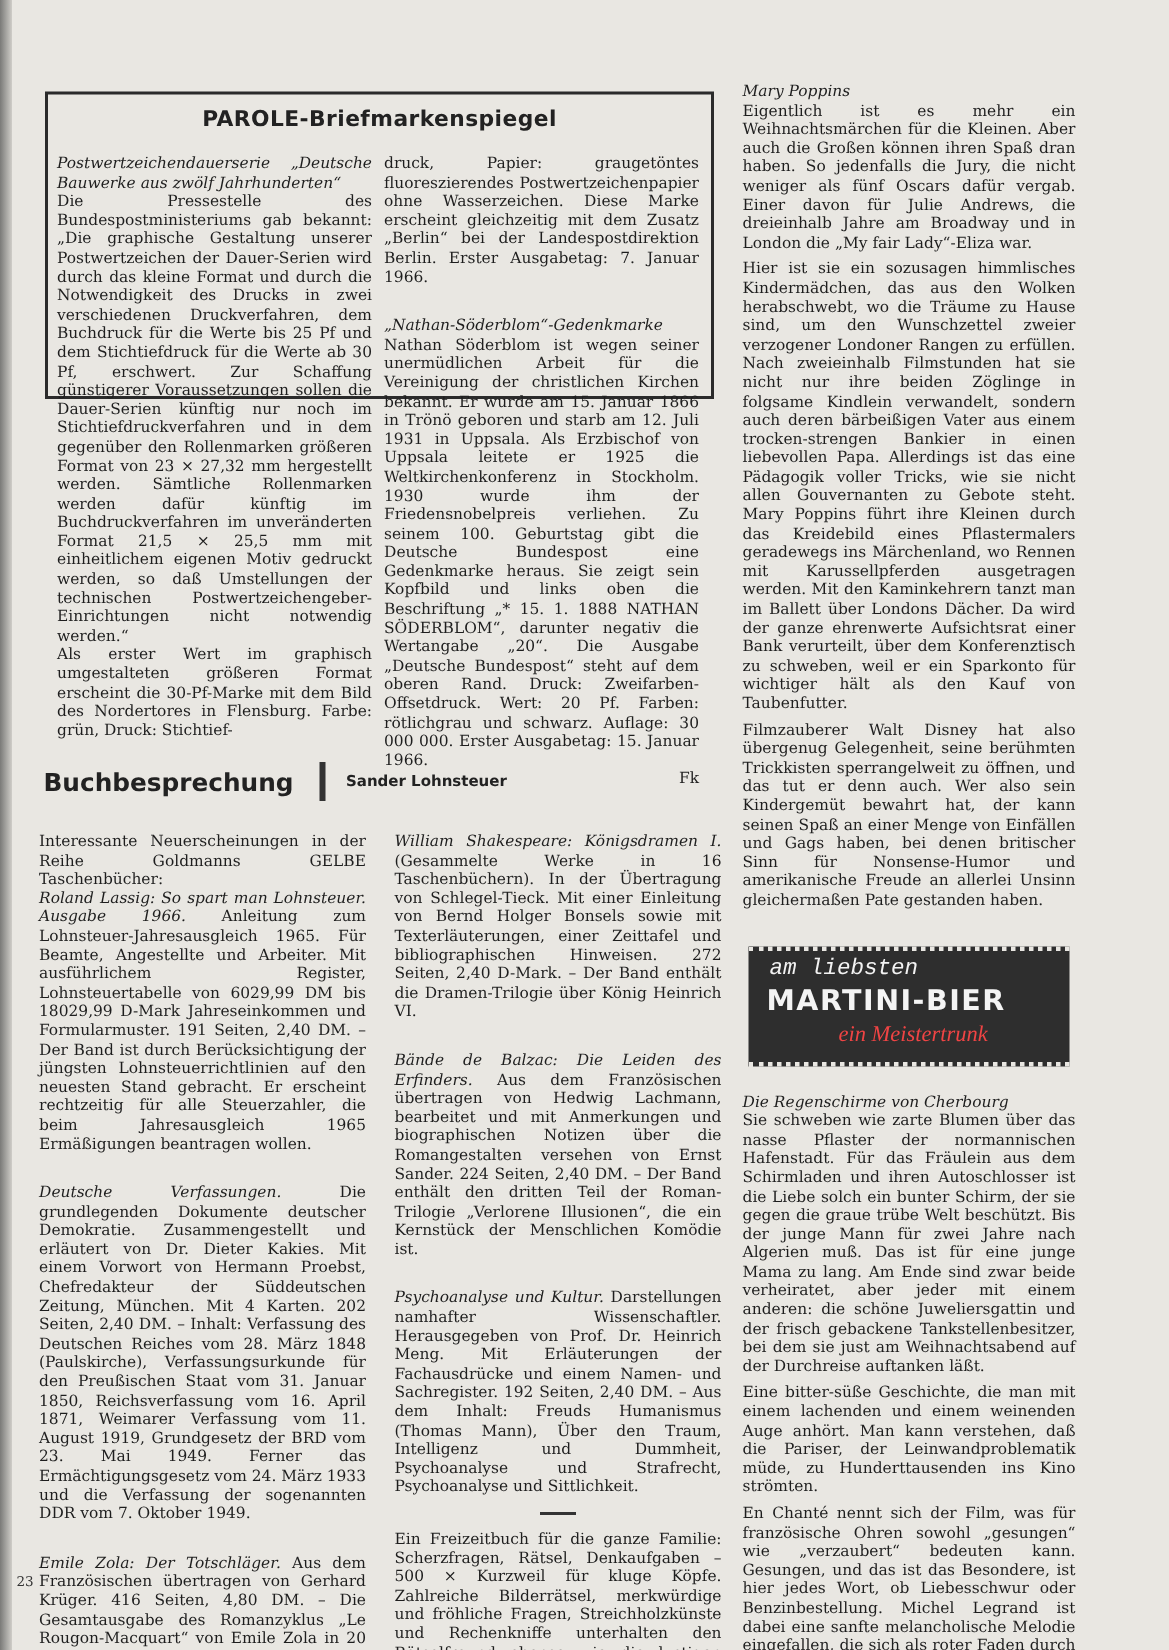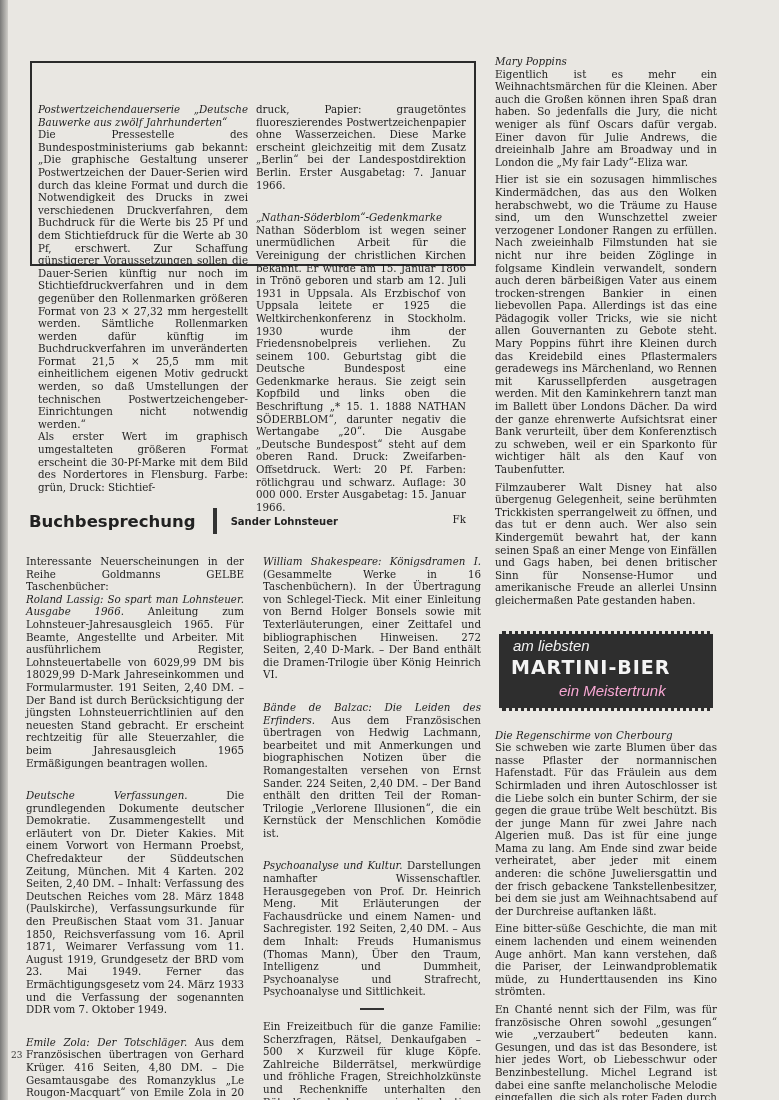--- a/index.html
+++ b/index.html
@@ -24,31 +24,32 @@
   .bb-sub{font-family:"DejaVu Sans","Liberation Sans",sans-serif;font-weight:bold;font-size:10px;color:#222;}
   .bcol{position:absolute;top:555px;width:218px;}
   .bcol.l{left:26px;} .bcol.r{left:263px;}
   .rule{width:24px;height:2px;background:#333;margin:10px auto 10px auto;}
   
   .film{position:absolute;left:495px;top:55px;width:222px;}
   .film-title{font-family:"DejaVu Sans","Liberation Sans",sans-serif;font-weight:bold;font-size:15.5px;color:#222;margin:3px 0 14px 0;}
   .ad-wrap{position:relative;margin:20px 0 14px 0;padding:4px;}
   .ad-bg{background:#2e2e2e;height:74px;position:relative;
      border-top:3px dotted #e9e7e2;border-bottom:3px dotted #e9e7e2;}
-  .ad-l1{position:absolute;left:14px;top:3px;font-family:Liberation Sans, sans-serif;font-style:italic;color:#f2f2f2;font-size:15px;}
+  .ad-l1{position:absolute;left:14px;top:3px;font-family:Liberation Mono, monospace;font-style:italic;color:#f2f2f2;font-size:15px;}
   .ad-l2{position:absolute;left:12px;top:22px;font-family:"DejaVu Sans","Liberation Sans",sans-serif;font-weight:bold;color:#f4f4f4;font-size:19px;letter-spacing:1px;}
-  .ad-l3{position:absolute;left:60px;top:48px;font-family:Liberation Sans, sans-serif;font-style:italic;color:#f9a8d4;font-size:15px;}
+  .ad-l3{position:absolute;left:60px;top:48px;font-family:Liberation Serif, serif;font-style:italic;color:#ef4444;font-size:15px;}
   .pagenum{position:absolute;left:11px;top:1050px;font-size:9px;color:#333;}
 </style>
 </head>
 <body>
 
 <div class="edge"></div>
 
 <section class="box">
+  <div class="box-title">PAROLE-Briefmarkenspiegel</div>
   <div class="box-col l">
     <p class="p"><i>Postwertzeichendauerserie „Deutsche Bauwerke aus zwölf Jahrhunderten“</i></p>
     <p class="p">Die Pressestelle des Bundespostministeriums gab bekannt: „Die graphische Gestaltung unserer Postwertzeichen der Dauer-Serien wird durch das kleine Format und durch die Notwendigkeit des Drucks in zwei verschiedenen Druckverfahren, dem Buchdruck für die Werte bis 25 Pf und dem Stichtiefdruck für die Werte ab 30 Pf, erschwert. Zur Schaffung günstigerer Voraussetzungen sollen die Dauer-Serien künftig nur noch im Stichtiefdruckverfahren und in dem gegenüber den Rollenmarken größeren Format von 23 × 27,32 mm hergestellt werden. Sämtliche Rollenmarken werden dafür künftig im Buchdruckverfahren im unveränderten Format 21,5 × 25,5 mm mit einheitlichem eigenen Motiv gedruckt werden, so daß Umstellungen der technischen Postwertzeichengeber-Einrichtungen nicht notwendig werden.“</p>
     <p class="p">Als erster Wert im graphisch umgestalteten größeren Format erscheint die 30-Pf-Marke mit dem Bild des Nordertores in Flensburg. Farbe: grün, Druck: Stichtief-</p>
   </div>
   <div class="box-col r">
     <p class="p">druck, Papier: graugetöntes fluoreszierendes Postwertzeichenpapier ohne Wasserzeichen. Diese Marke erscheint gleichzeitig mit dem Zusatz „Berlin“ bei der Landespostdirektion Berlin. Erster Ausgabetag: 7. Januar 1966.</p>
     <p class="p gap2"><i>„Nathan-Söderblom“-Gedenkmarke</i></p>
     <p class="p">Nathan Söderblom ist wegen seiner unermüdlichen Arbeit für die Vereinigung der christlichen Kirchen bekannt. Er wurde am 15. Januar 1866 in Trönö geboren und starb am 12. Juli 1931 in Uppsala. Als Erzbischof von Uppsala leitete er 1925 die Weltkirchenkonferenz in Stockholm. 1930 wurde ihm der Friedensnobelpreis verliehen. Zu seinem 100. Geburtstag gibt die Deutsche Bundespost eine Gedenkmarke heraus. Sie zeigt sein Kopfbild und links oben die Beschriftung „* 15. 1. 1888 NATHAN SÖDERBLOM“, darunter negativ die Wertangabe „20“. Die Ausgabe „Deutsche Bundespost“ steht auf dem oberen Rand. Druck: Zweifarben-Offsetdruck. Wert: 20 Pf. Farben: rötlichgrau und schwarz. Auflage: 30 000 000. Erster Ausgabetag: 15. Januar 1966.</p>
     <div class="p sig">

